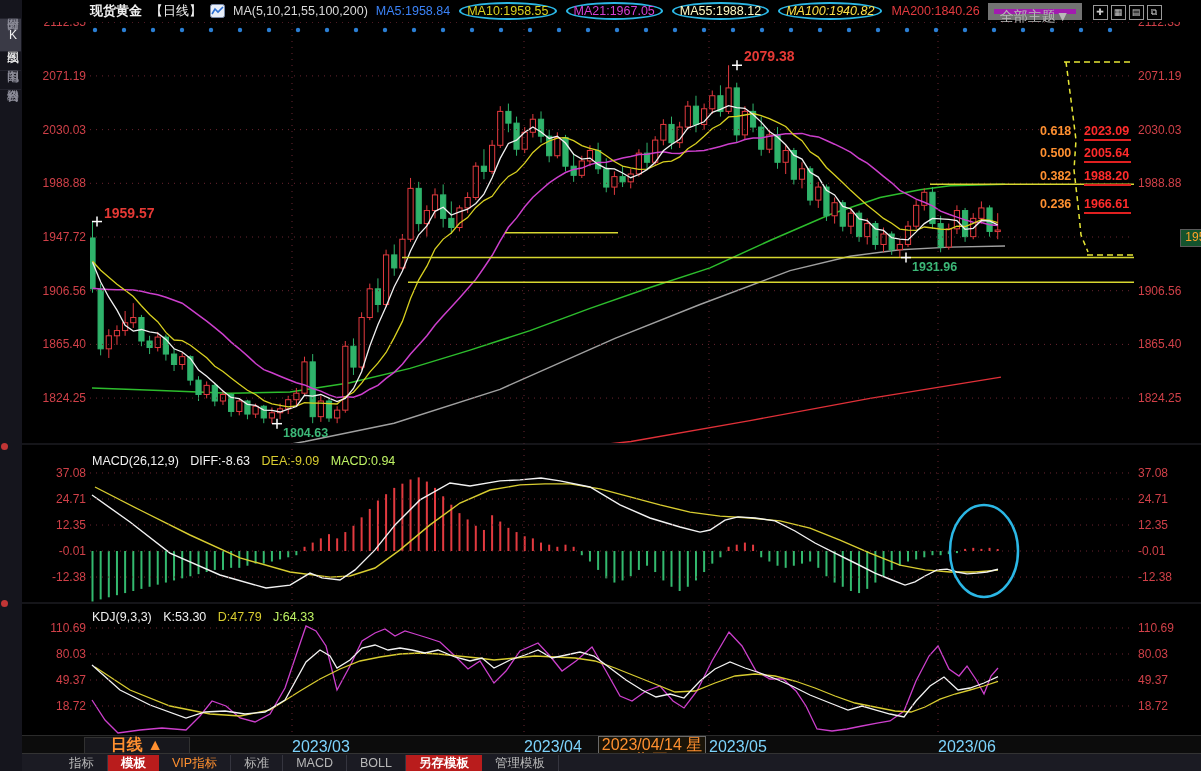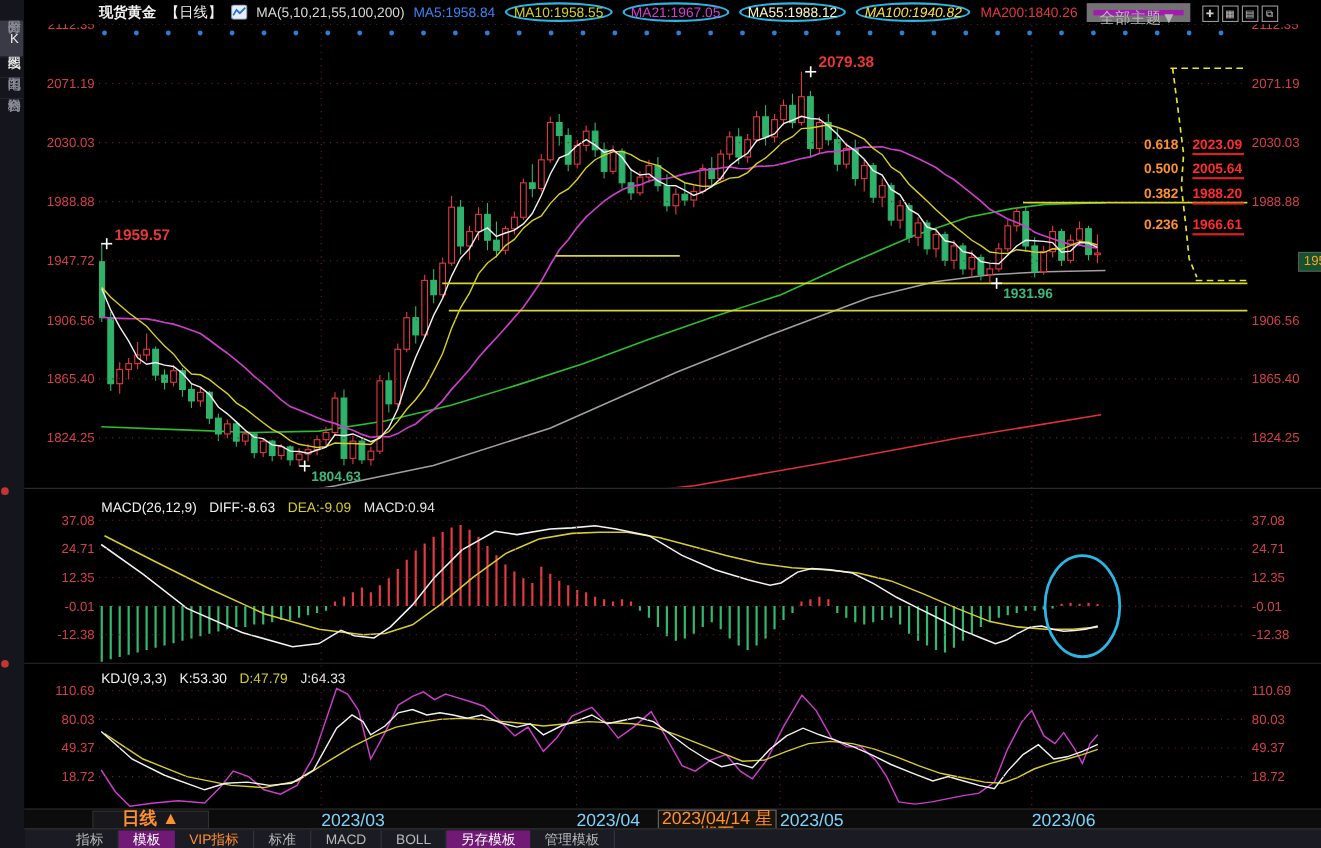--- a/index.html
+++ b/index.html
@@ -30,36 +30,36 @@
   .axis-left{left:28px;text-align:right;}
   .axis-right{left:1138px;text-align:left;}
   .ann{position:absolute;font-weight:bold;white-space:nowrap;}
   .ann-high{color:#e53935;font-size:14px;}
   .ann-low{color:#3cb878;font-size:12.5px;}
   .fib-ratio{position:absolute;left:1040px;color:#ff9030;font-weight:bold;font-size:12.5px;}
   .fib-value{position:absolute;left:1084px;color:#ff2b2b;font-weight:bold;font-size:12.5px;
              border-bottom:2px solid #e02020;padding:0 2px 1px 0;}
   #macd-header{position:absolute;left:92px;top:454px;font-size:12.5px;z-index:3;white-space:nowrap;}
   #kdj-header{position:absolute;left:92px;top:610px;font-size:12.5px;z-index:3;white-space:nowrap;}
-  .h-white{color:#f0f0f0;} .h-yellow{color:#d8cc30;margin-left:8px;} .h-magenta{color:#e5e5e5;margin-left:8px;}
+  .h-white{color:#f0f0f0;} .h-yellow{color:#d8cc30;margin-left:8px;} .h-magenta{color:#bef264;margin-left:8px;}
   #price-tag{position:absolute;left:1180px;top:229px;width:52px;height:16px;border:1px solid #5a5a5a;
              background:#14532d;color:#ffa028;font-size:12px;text-align:center;line-height:15px;z-index:4;}
   
   #datebar{position:absolute;left:22px;top:735px;right:0;height:18px;background:#0c0c0c;
            border-top:1px solid #2b2b2b;z-index:4;font-size:16px;color:#c8c8c8;}
   #period-box{position:absolute;left:62px;top:1px;width:104px;height:15px;background:#17171c;
               border:1px solid #313131;color:#ff9030;font-weight:bold;text-align:center;line-height:14px;cursor:pointer;}
   .date-label{position:absolute;top:2px;color:#7dd3fc;}
   #date-highlight{position:absolute;left:576px;top:0;width:106px;height:16px;border:1px solid #6a6a6a;
                   background:#1a1408;color:#ff9030;text-align:center;line-height:15px;}
   
   #tabbar{position:absolute;left:22px;top:753px;right:0;height:18px;background:#1b1b23;border-top:1px solid #333;
           display:flex;align-items:center;padding-left:34px;font-size:12.5px;z-index:4;}
   .tab{padding:0 13px;height:16px;line-height:16px;color:#b8b8b8;cursor:pointer;border-right:1px solid #35353f;}
-  .tab.selected{background:#701a75;color:#fff;border-right:none;}
+  .tab.selected{background:#b91c1c;color:#fff;border-right:none;font-weight:bold;}
   .tab.vip{color:#ff9030;}
   .handle-dot{position:absolute;width:7px;height:7px;border-radius:50%;background:#c23535;z-index:7;}
 </style>
 </head>
 <body>
 
 <div id="app">
   <svg id="chart-svg" width="1201" height="771">
       <defs>
         <clipPath id="clipMain">

